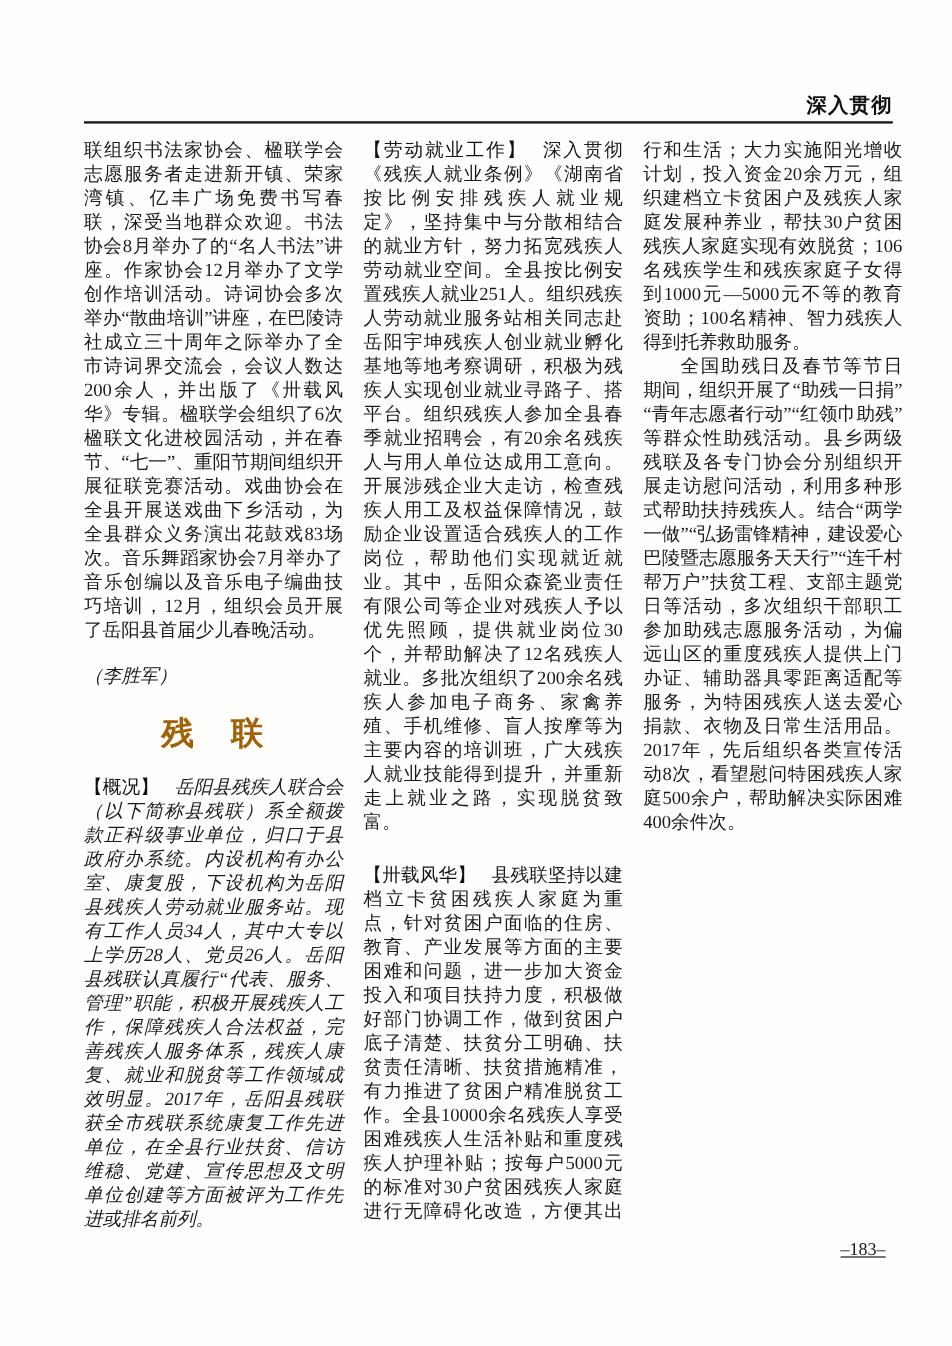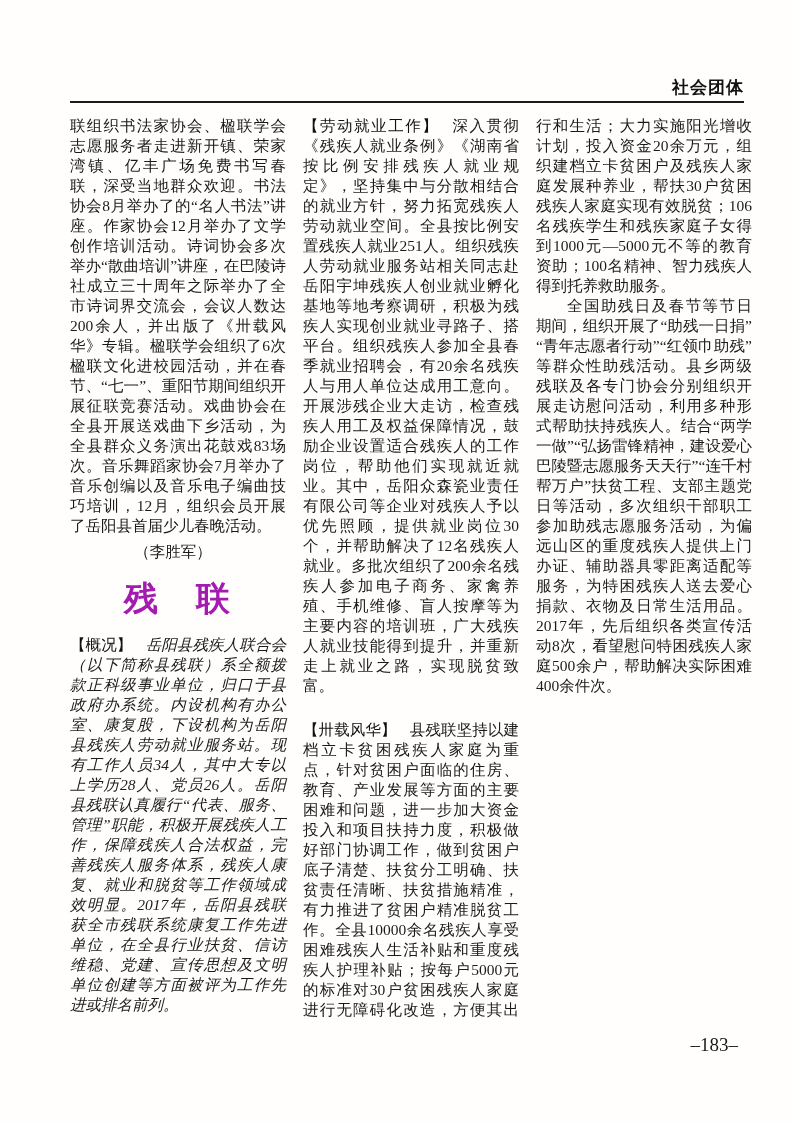--- a/index.html
+++ b/index.html
@@ -30,51 +30,52 @@
     position:absolute;top:116px;left:70px;width:682px;height:922px;
     column-count:3;column-gap:17px;column-fill:auto;
     overflow:hidden;
     font-size:15.5px;line-height:20px;
     text-align:justify;
     orphans:1;widows:1;
   }
   .columns p{margin:0;}
   p.continuation{text-indent:0;}
   p.signature{
-    text-align:center;
-    padding-right:10px;margin-top:6px;
+    text-align:left;font-style:italic;
+    padding-right:10px;margin-top:18px;
   }
   h1.article-title{
-    font-size:34px;font-weight:bold;text-align:center;
-    margin:27px 0 26px 0;letter-spacing:2px;color:#a21caf;
+    font-size:27px;font-weight:bold;text-align:center;
+    margin:27px 0 26px 0;letter-spacing:2px;color:#a16207;
     break-inside:avoid;
   }
   p.section{margin-top:24px;}
   p.section:first-of-type{margin-top:0;}
   .section-label{
     font-family:"Liberation Sans","DejaVu Sans",sans-serif;
     font-weight:normal;font-style:normal;
     margin-right:0.85em;color:#111;
   }
   .kaiti{font-style:italic;}
   p.indent-para{text-indent:2em;}
 
   
   .page-number{
     position:absolute;top:1034px;left:70px;width:668px;
-    text-align:right;font-size:19px;color:#1a1a1a;
+    text-align:right;font-size:15px;color:#1a1a1a;
     font-family:"Liberation Serif","DejaVu Serif",serif;
+    text-decoration:underline;
   }
 </style>
 </head>
 <body>
 
 <div class="page">
 
-  <div class="header-title">社会团体</div>
+  <div class="header-title">深入贯彻</div>
   <div class="header-rule"></div>
 
   <div class="columns">
 
     <p class="continuation">联组织书法家协会、楹联学会志愿服务者走进新开镇、荣家湾镇、亿丰广场免费书写春联，深受当地群众欢迎。书法协会8月举办了的“名人书法”讲座。作家协会12月举办了文学创作培训活动。诗词协会多次举办“散曲培训”讲座，在巴陵诗社成立三十周年之际举办了全市诗词界交流会，会议人数达200余人，并出版了《卅载风华》专辑。楹联学会组织了6次楹联文化进校园活动，并在春节、“七一”、重阳节期间组织开展征联竞赛活动。戏曲协会在全县开展送戏曲下乡活动，为全县群众义务演出花鼓戏83场次。音乐舞蹈家协会7月举办了音乐创编以及音乐电子编曲技巧培训，12月，组织会员开展了岳阳县首届少儿春晚活动。</p>
 
     <p class="signature">（李胜军）</p>
 
     <h1 class="article-title">残　联</h1>
 

